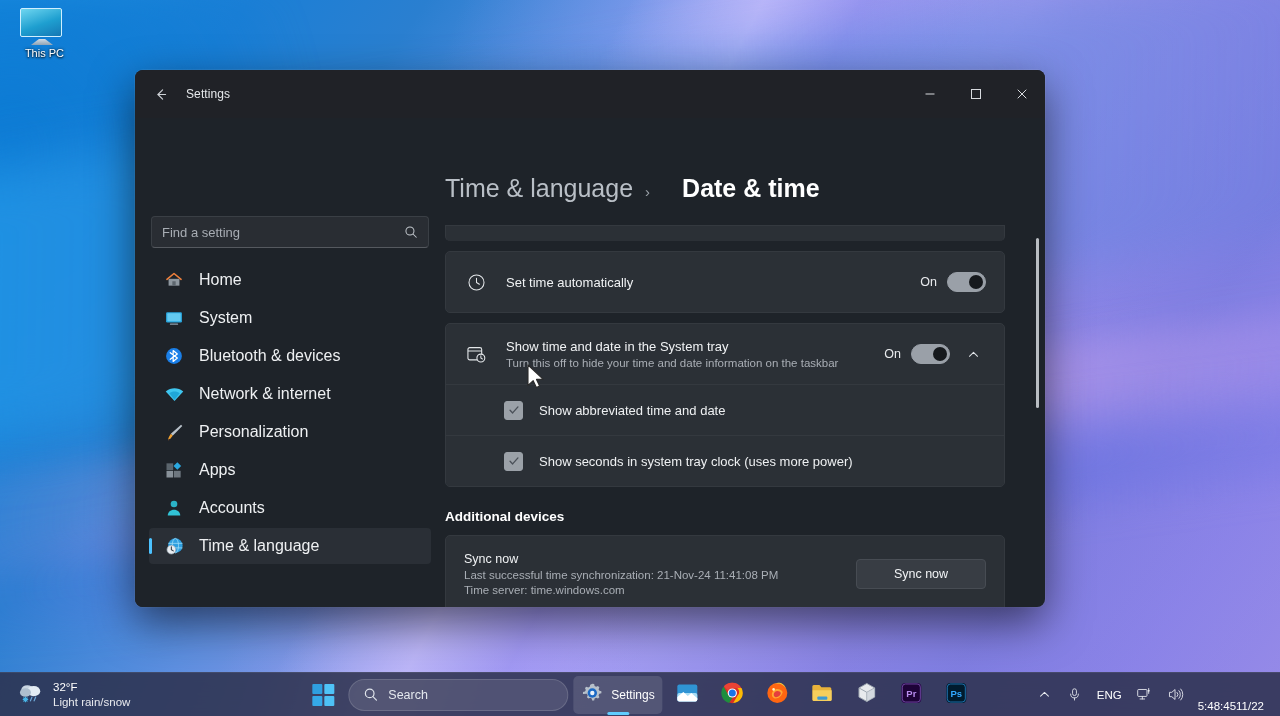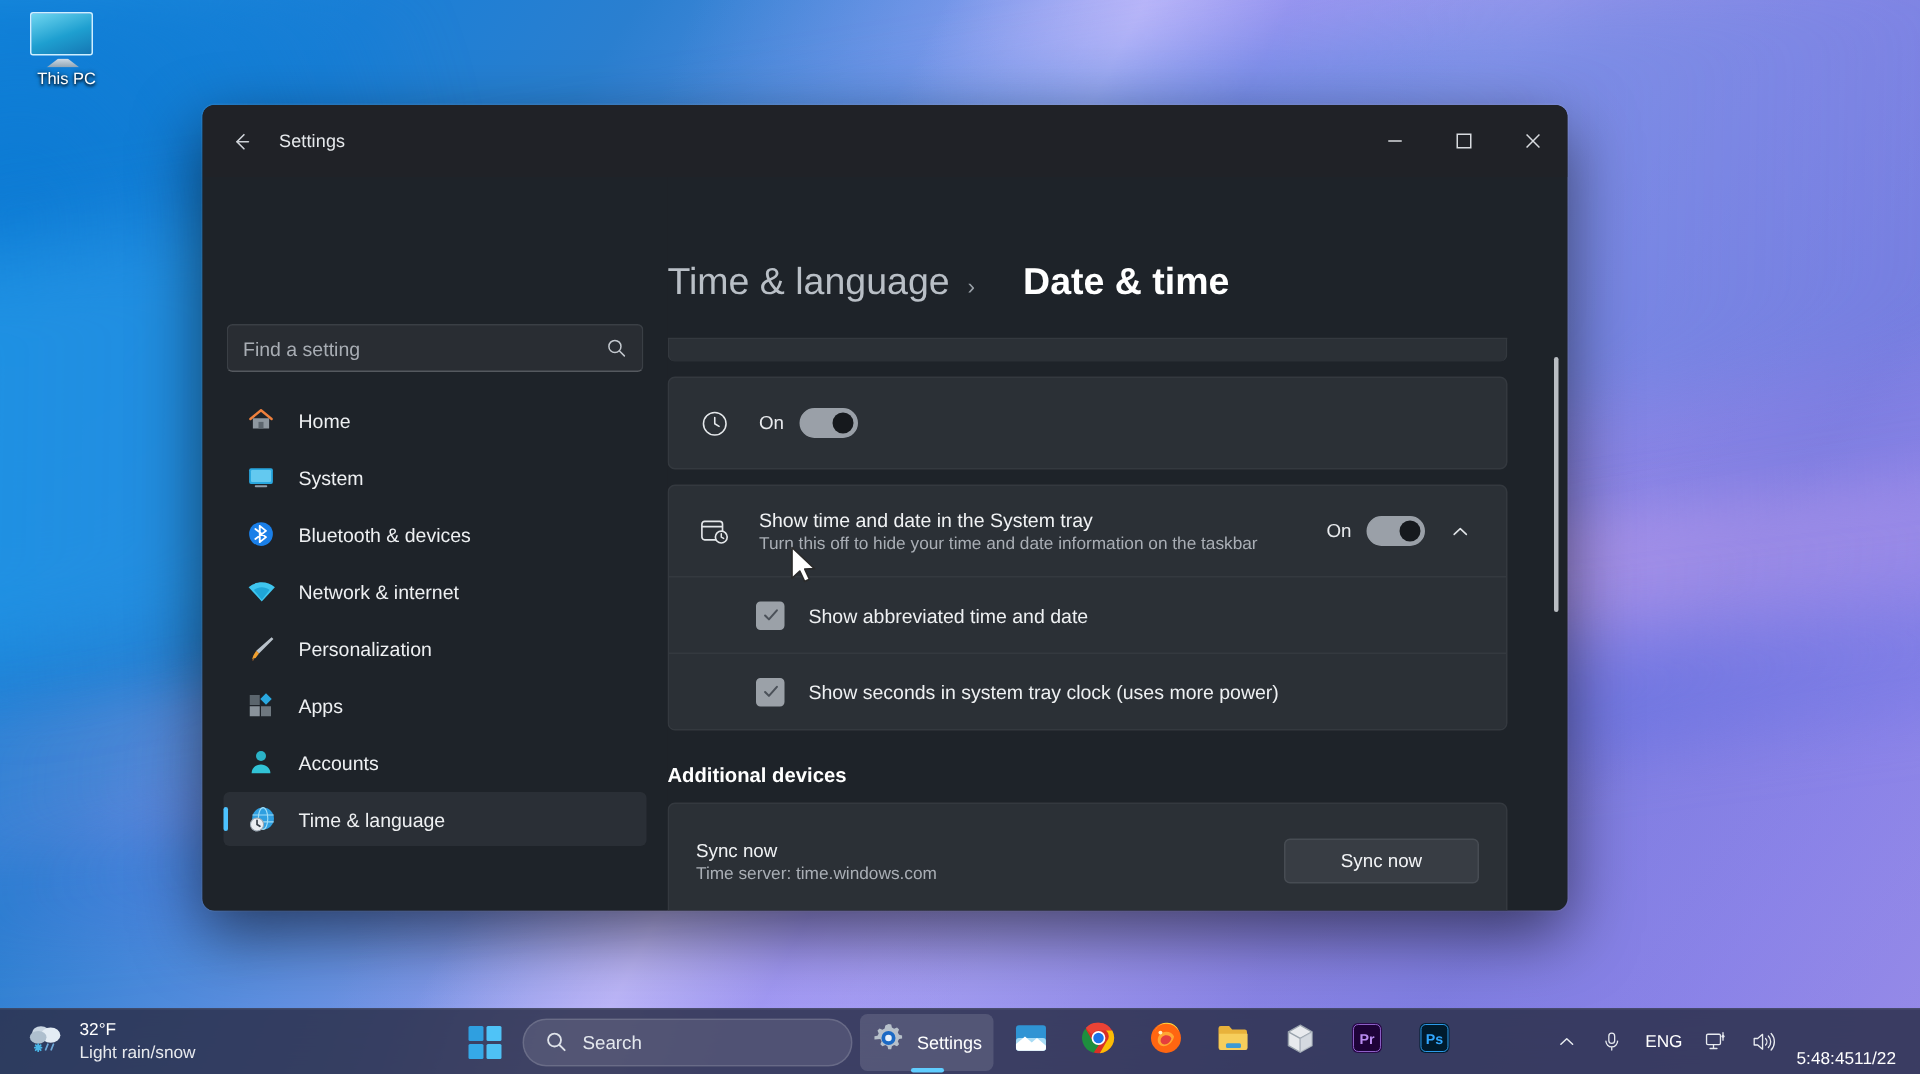--- a/index.html
+++ b/index.html
@@ -122,21 +122,21 @@
     flex: 1; background: transparent; border: none; outline: none;
     color: #7dd3fc; font-size: 13px; font-family: inherit;
   }
   .search-box input::placeholder { color: #a8adb4; }
   .search-icon { color: #c3c8ce; display: flex; }
 
   .nav { display: flex; flex-direction: column; gap: 2px; }
   .nav-item {
     height: 36px; display: flex; align-items: center;
     border-radius: 4px; padding-left: 14px; position: relative;
-    color: #eef0f2; font-size: 13px;
+    color: #eef0f2; font-size: 16px;
   }
   .nav-item.active { background: #2a2f36; }
   .nav-item.active::before {
     content:""; position: absolute; left: 0; top: 50%; transform: translateY(-50%);
     width: 3px; height: 16px; background: #4cc2ff; border-radius: 2px;
   }
   .nav-icon {
     width: 22px; height: 22px; margin-right: 14px;
     display: flex; align-items: center; justify-content: center; flex: 0 0 22px;
   }
@@ -479,20 +479,23 @@
           <div class="card clipped-top"></div>
 
           <div class="card">
             <div class="row">
               <span class="licon">
                 <svg width="21" height="21" viewBox="0 0 24 24" fill="none">
                   <circle cx="12" cy="12" r="8.6" stroke="currentColor" stroke-width="1.2"></circle>
                   <path d="M12 7.2V12l3.3 2" stroke="currentColor" stroke-width="1.2" stroke-linecap="round" stroke-linejoin="round"></path>
                 </svg>
               </span>
+              <div class="texts">
+                <div class="title">Set time automatically</div>
+              </div>
               <div class="right">
                 <span class="onoff">On</span>
                 <div class="toggle">
                     <div class="knob"></div>
                   </div>
               </div>
             </div>
           </div>
 
           <div class="card">
@@ -540,20 +543,21 @@
               <span class="lbl">Show seconds in system tray clock (uses more power)</span>
             </div>
           </div>
 
           <div class="section-head">Additional devices</div>
 
           <div class="card">
             <div class="sync-row">
               <div class="sync-texts">
                 <div class="sync-title">Sync now</div>
+                <div class="sync-line">Last successful time synchronization: 21-Nov-24 11:41:08 PM</div>
                 <div class="sync-line">Time server: time.windows.com</div>
               </div>
               <button class="sync-btn">Sync now</button>
             </div>
           </div>
 
         </div>
       </div>
 
       <div class="scrollbar">

